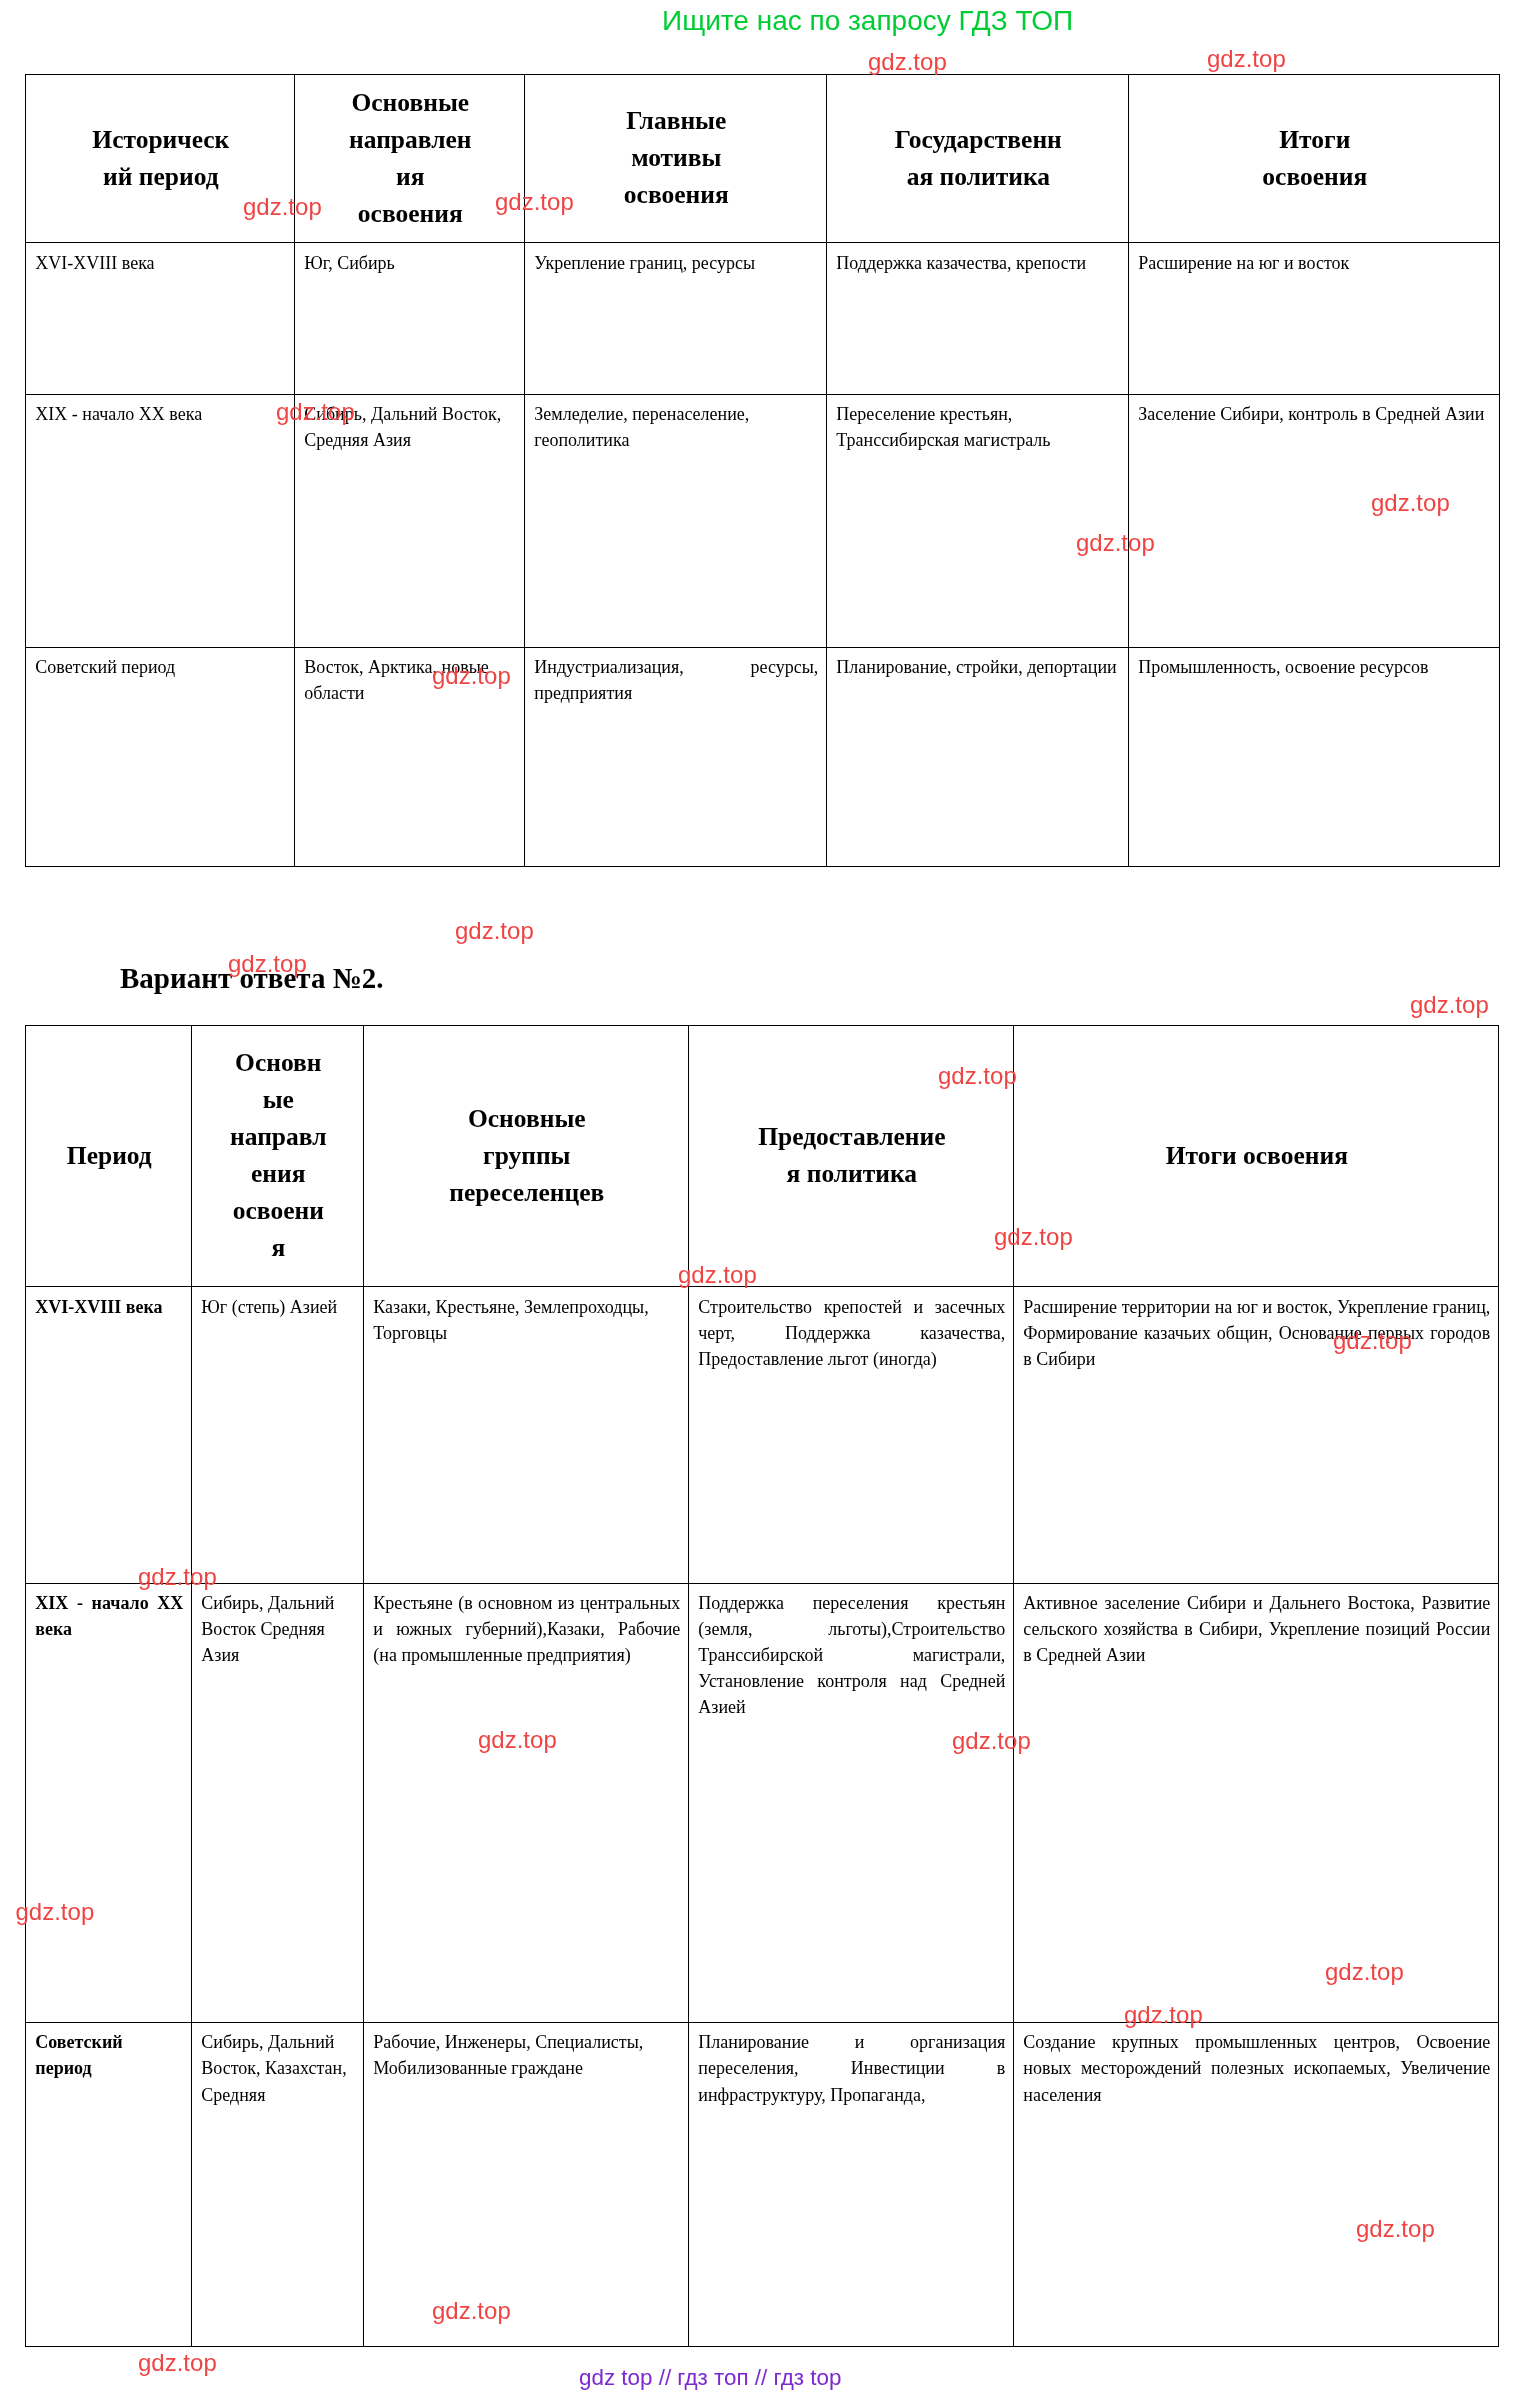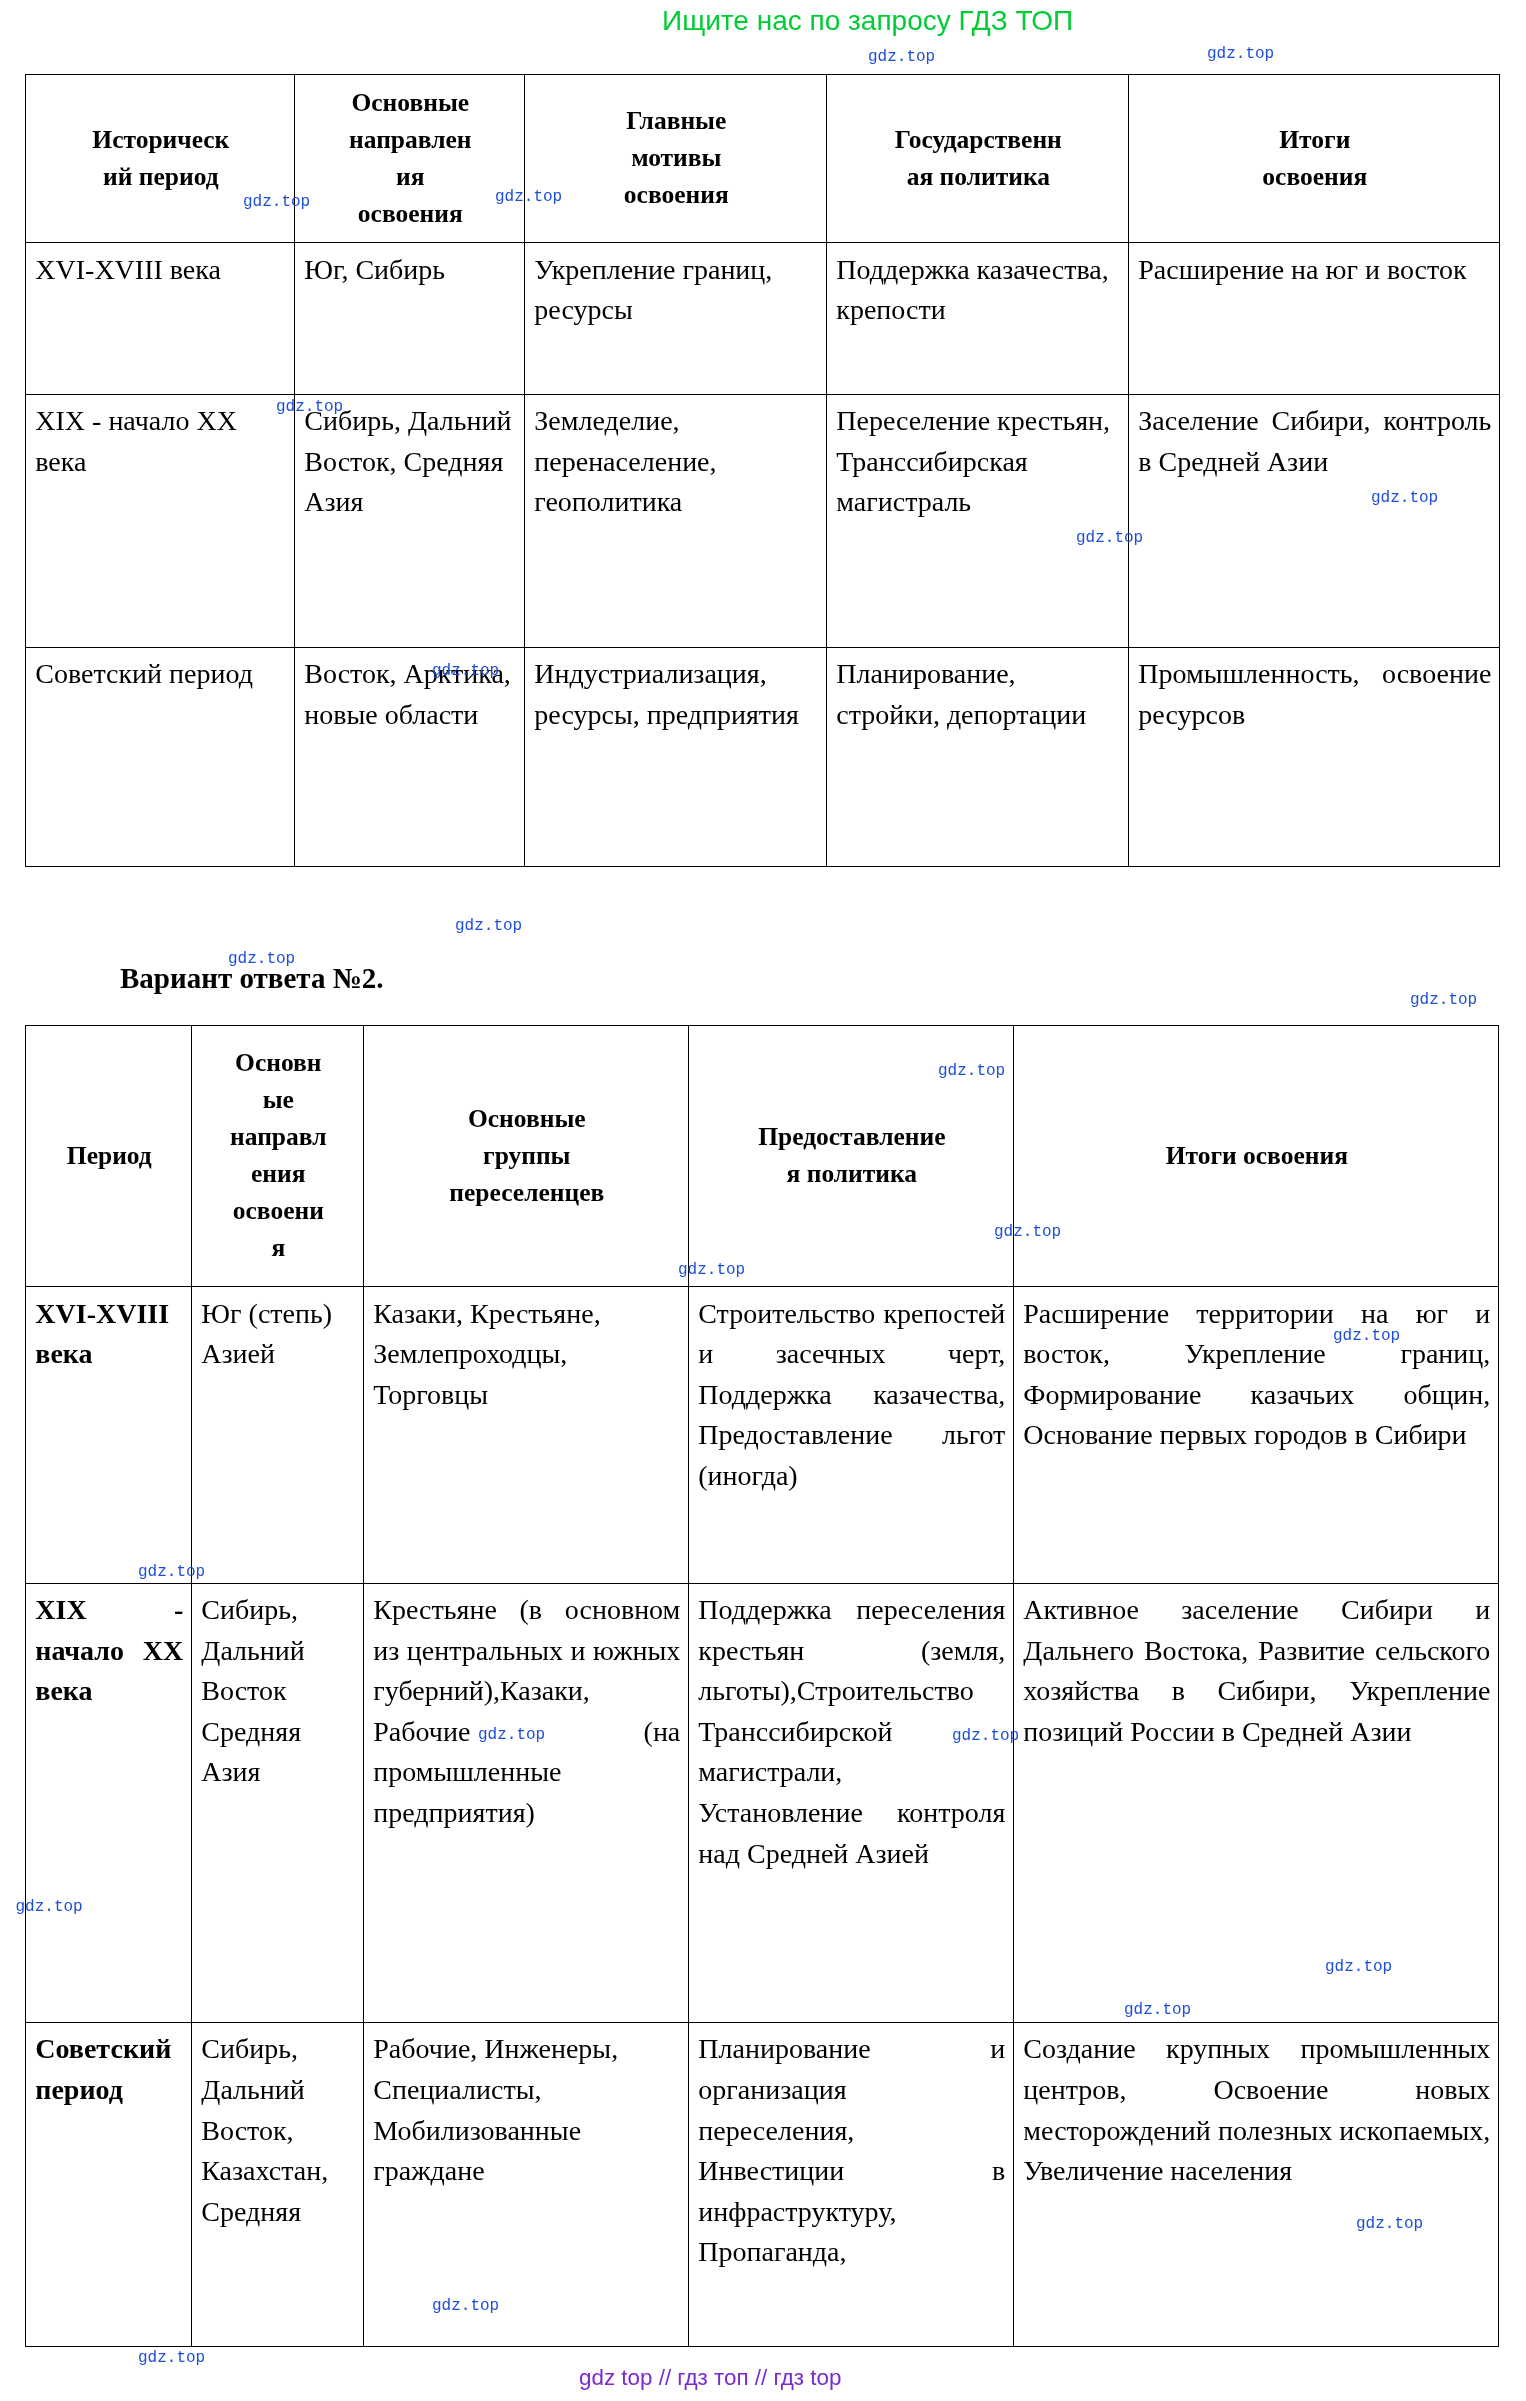--- a/index.html
+++ b/index.html
@@ -31,39 +31,39 @@
     position: absolute;
     left: 579px;
     top: 2365px;
     font-family: "Liberation Sans", sans-serif;
     font-size: 22.4px;
     color: #7a2ad0;
     white-space: nowrap;
   }
   .wm {
     position: absolute;
-    font-family: Liberation Mono, monospace;
-    font-size: 16px;
-    color: #1d4ed8;
+    font-family: Liberation Sans, sans-serif;
+    font-size: 24px;
+    color: #ef4444;
     white-space: nowrap;
     pointer-events: none;
     z-index: 5;
   }
 
   
   .doc-table {
     position: absolute;
     border-collapse: collapse;
     table-layout: fixed;
   }
   .doc-table td, .doc-table th {
     border: 1.5px solid #000000;
     vertical-align: top;
     padding: 6.2px 7.7px 6.2px 9.3px;
-    font-size: 28px;
+    font-size: 18px;
     line-height: 1.45;
     font-weight: normal;
     text-align: left;
   }
   .doc-table th {
     text-align: center;
     font-weight: bold;
     vertical-align: middle;
     font-size: 25.5px;
     line-height: 1.45;

